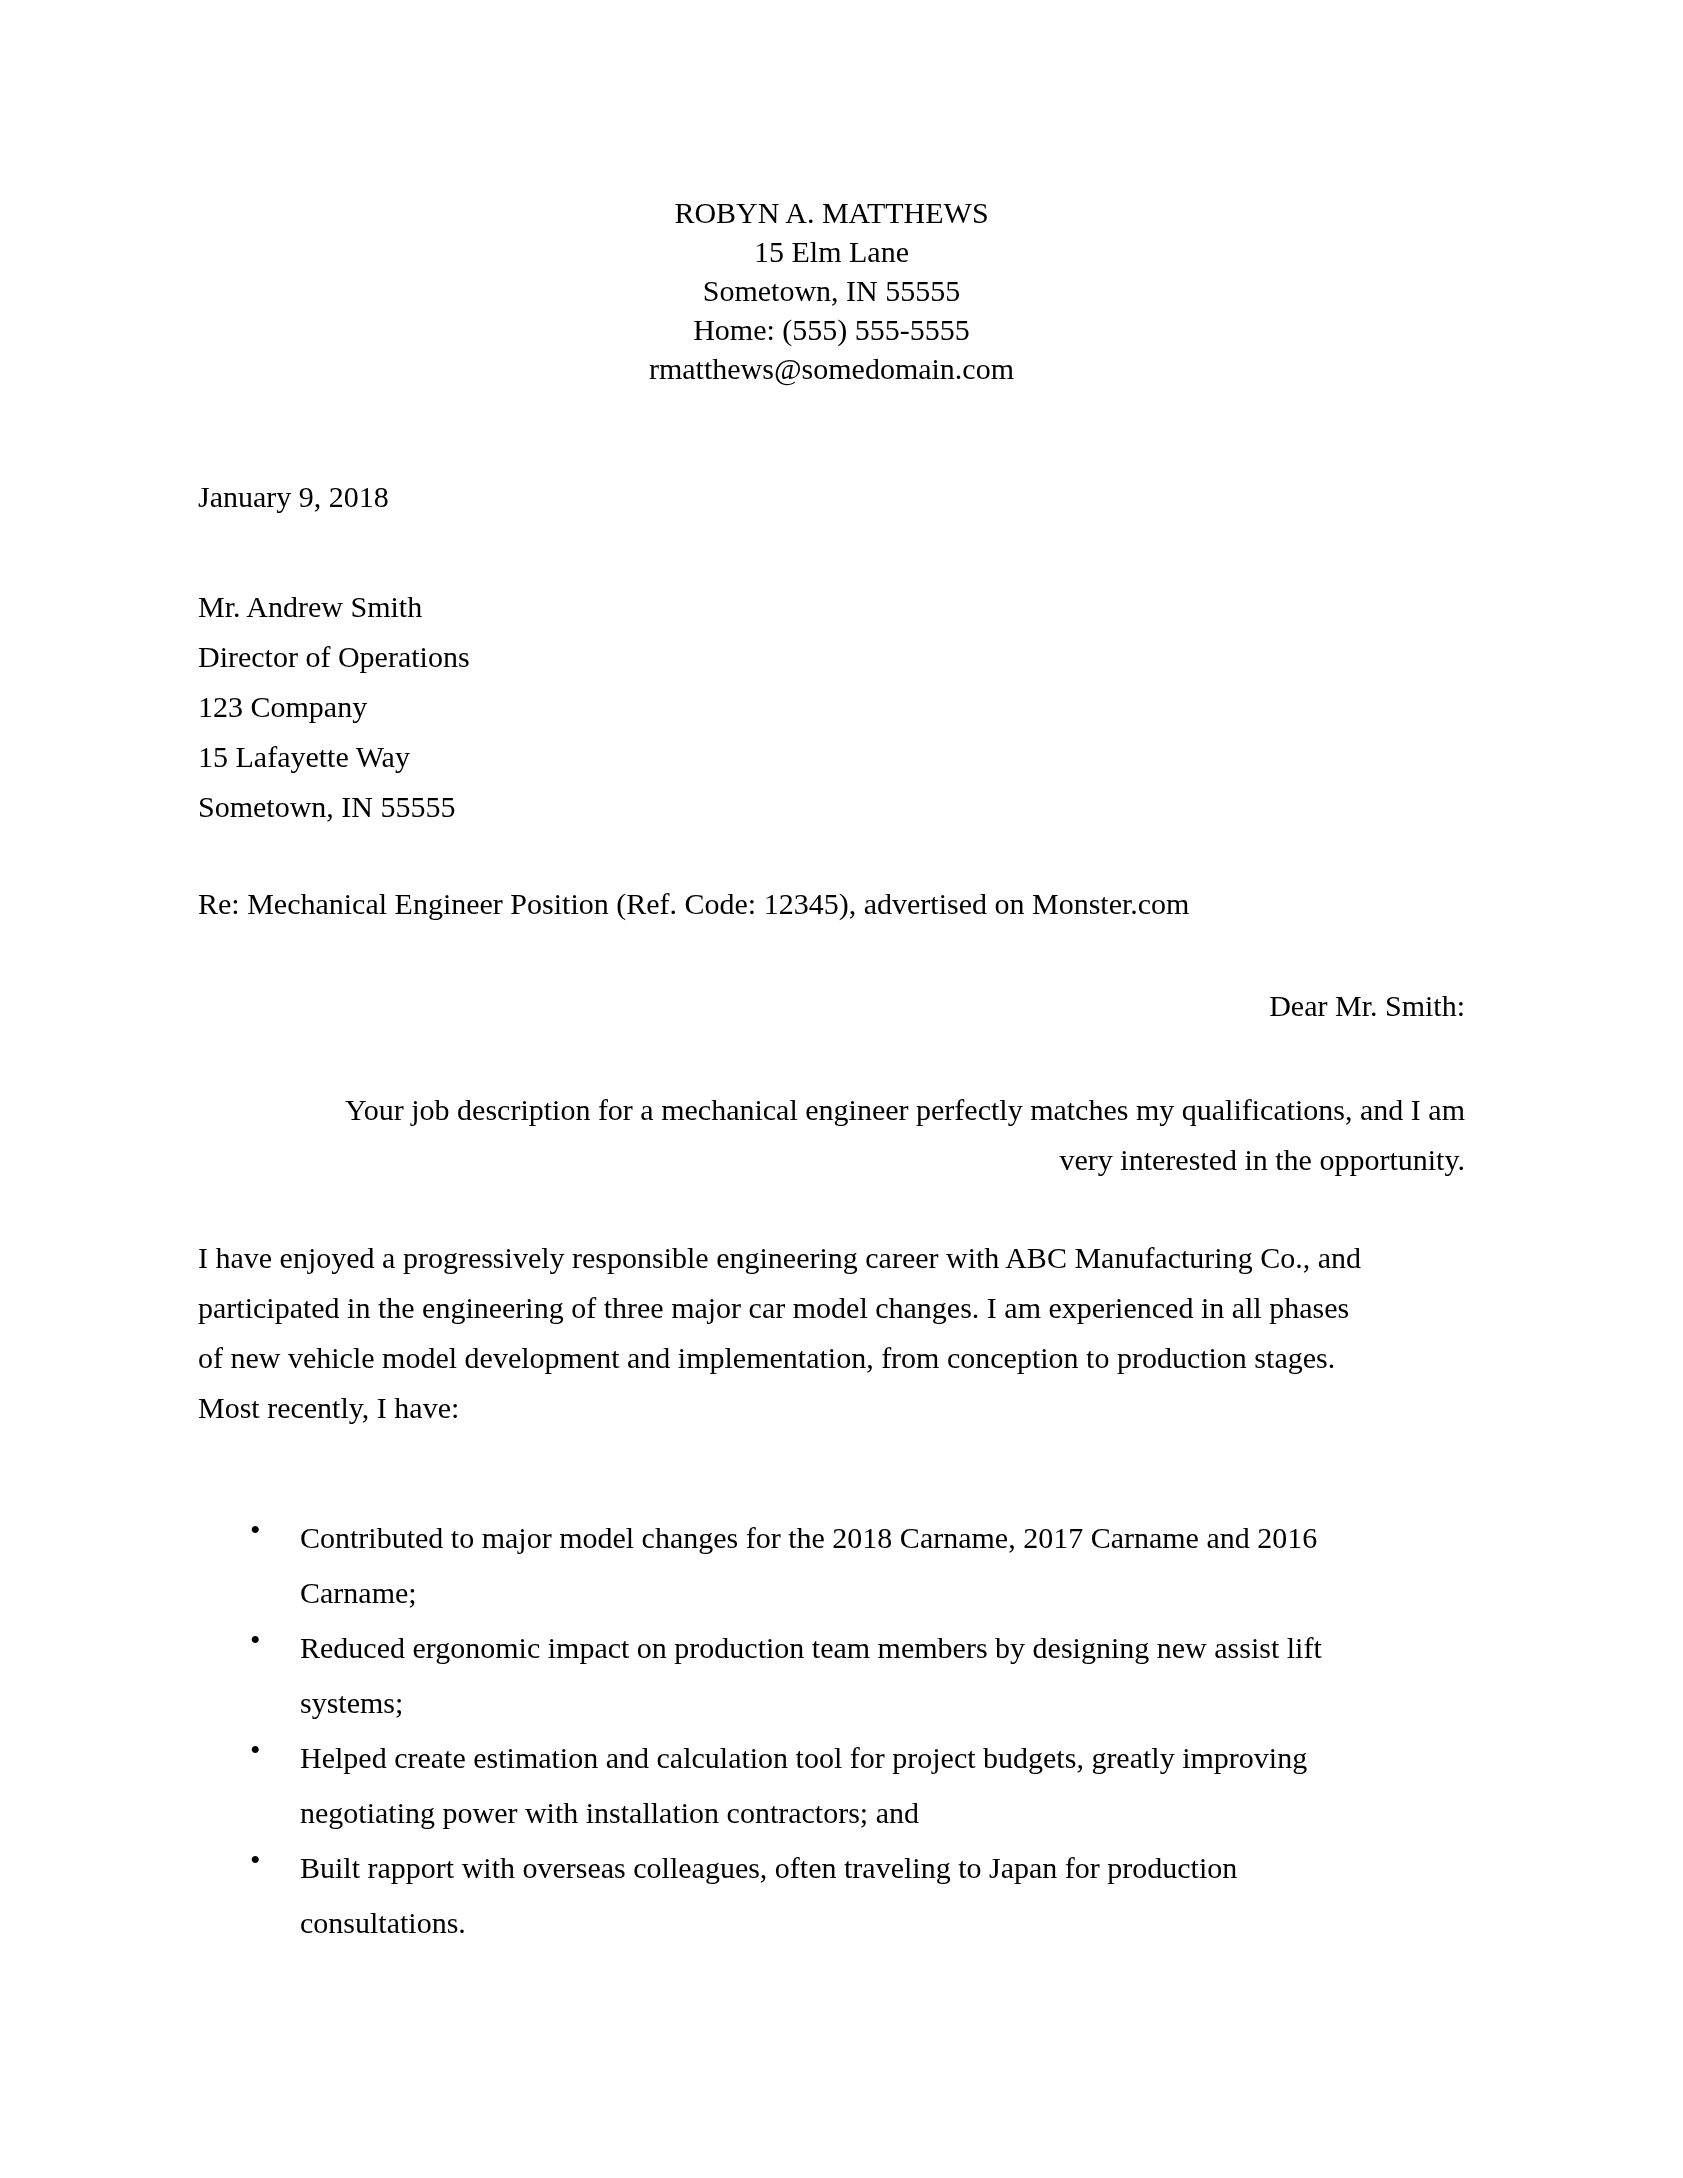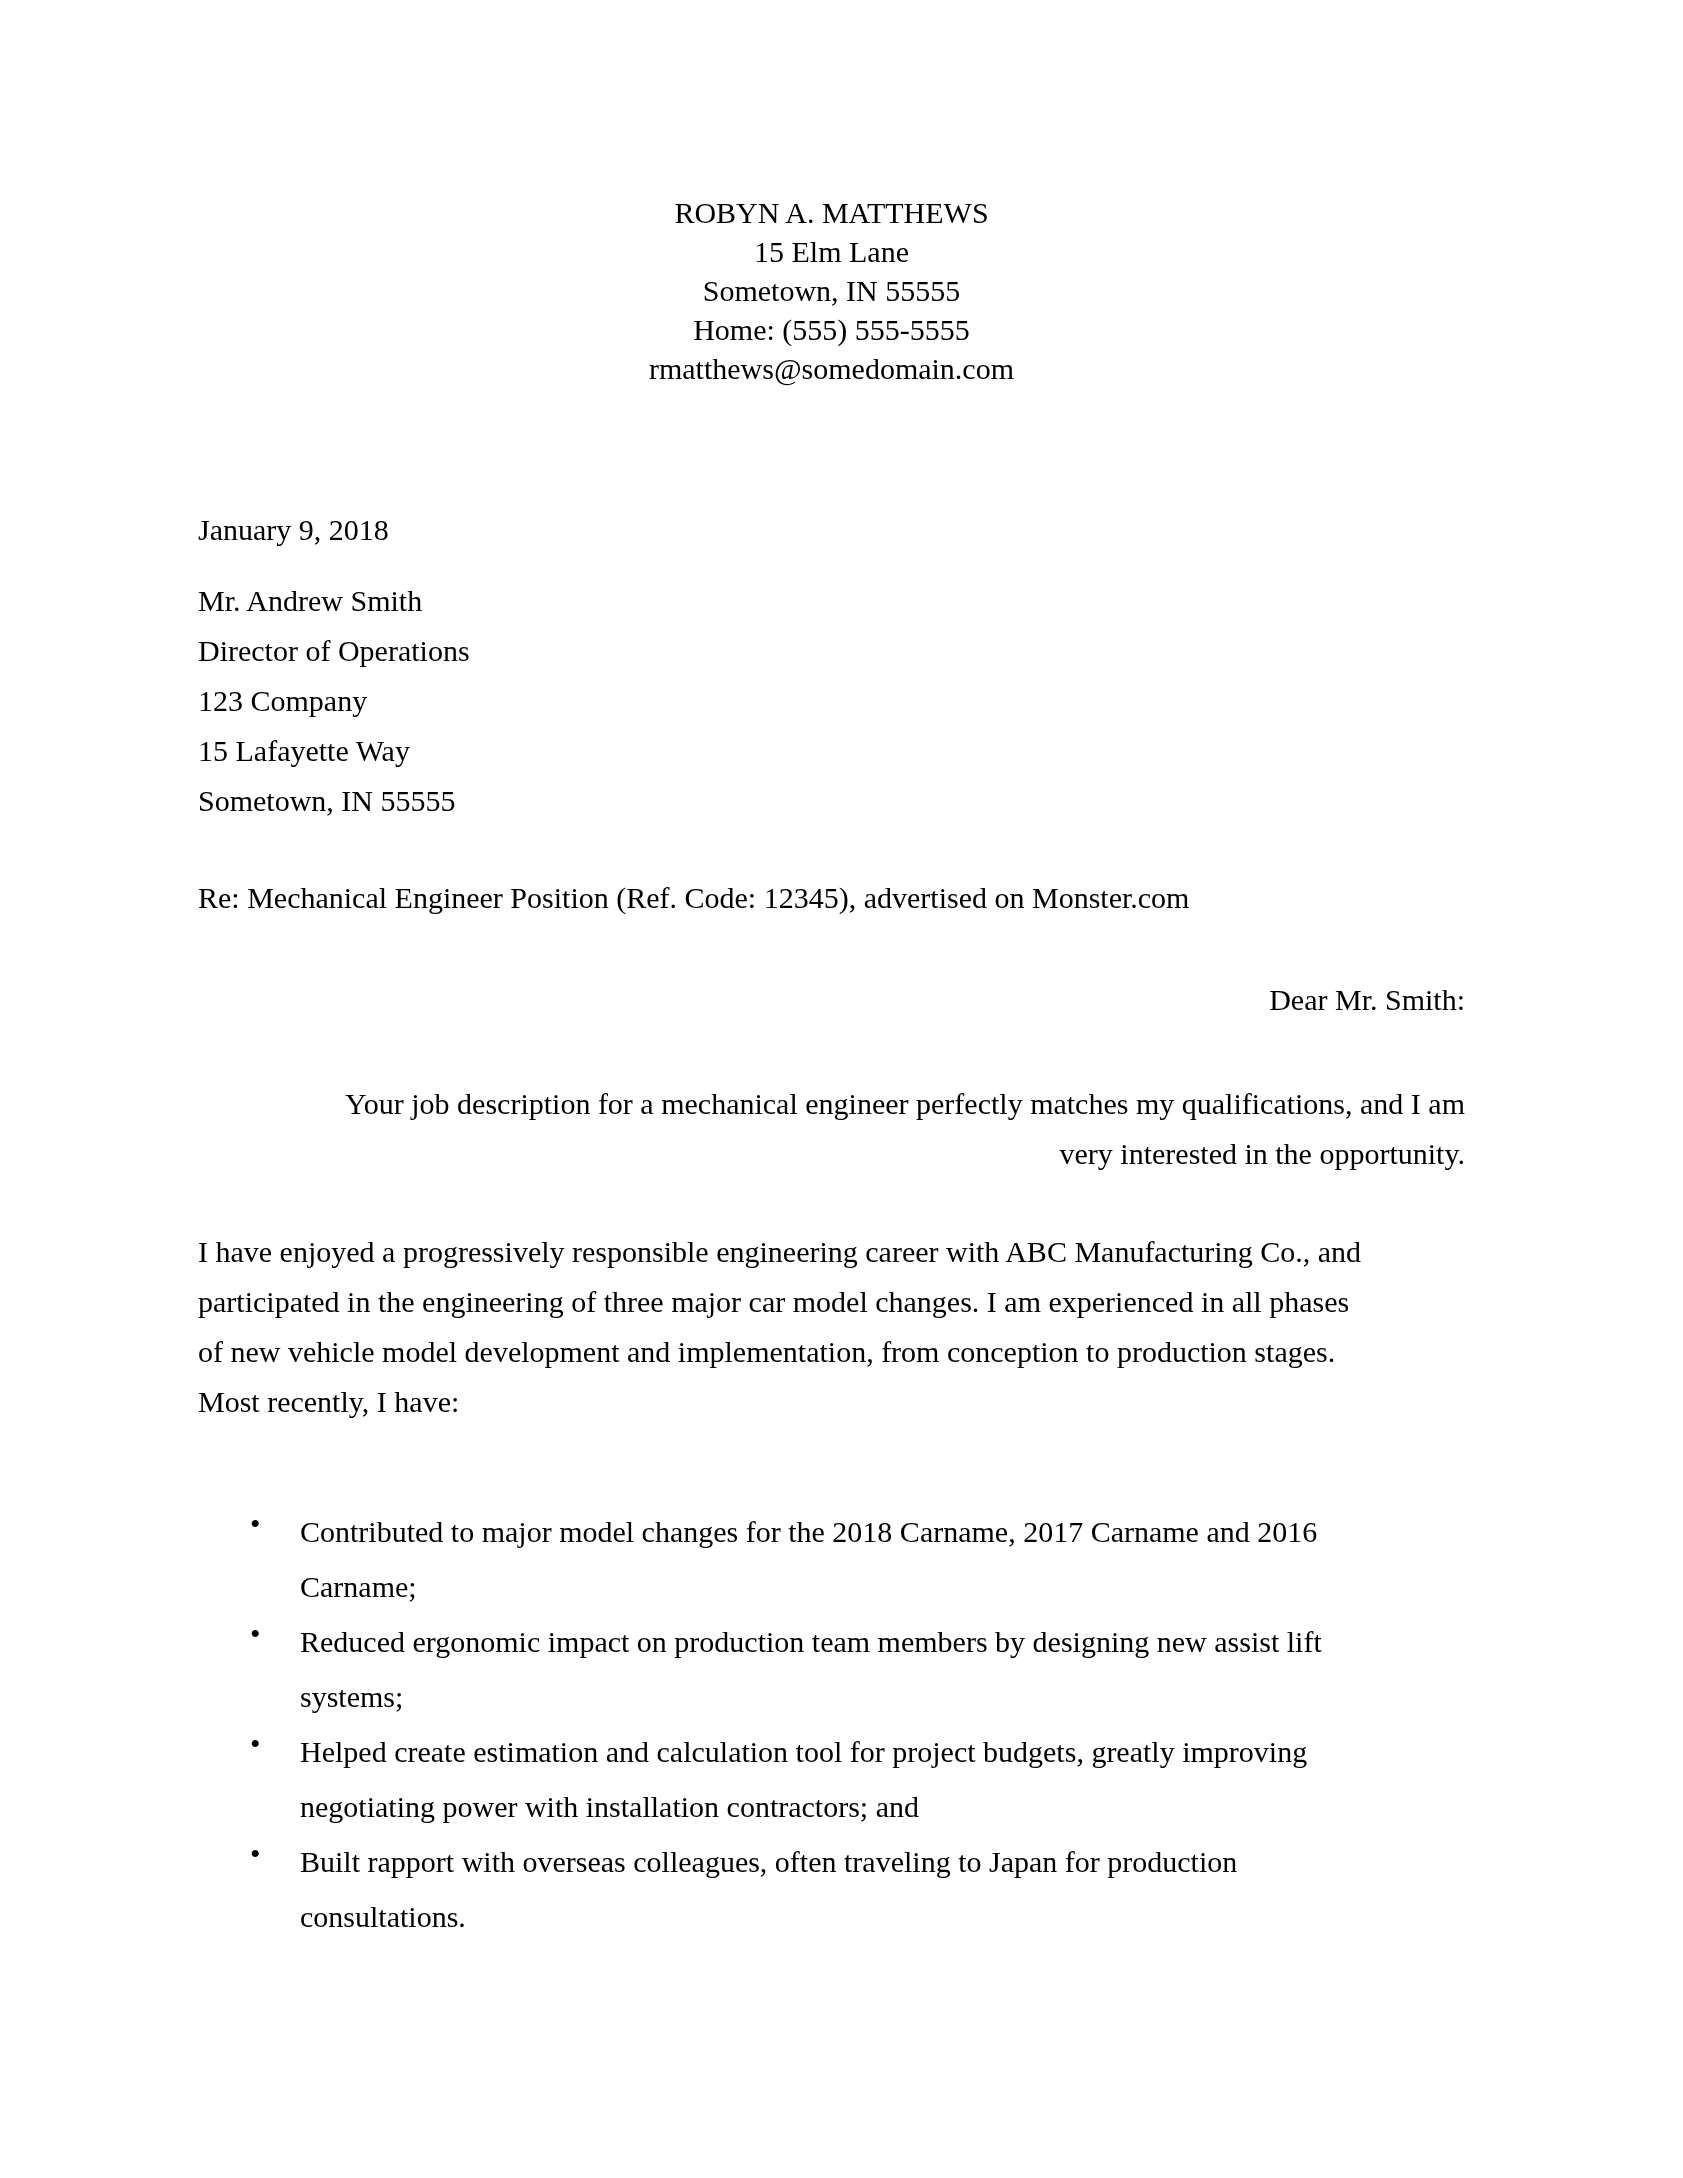--- a/index.html
+++ b/index.html
@@ -25,22 +25,22 @@
     text-align: center;
   }
   .hdr-line {
     line-height: 39px;
     white-space: pre;
   }
   .line-15 {
     line-height: 50px;
     white-space: pre;
   }
-  .date-block   { margin-top: 117px; }
-  .addr-block   { margin-top: 21px; }
+  .date-block   { margin-top: 84px; }
+  .addr-block   { margin-top: 60px; }
   .subject-line { margin-top: 47px; }
   .salutation   { margin-top: 52px; text-align: right; }
   .para         { white-space: pre; line-height: 50px; }
   .para-1       { margin-top: 54px; text-align: right; }
   .para-2       { margin-top: 48px; }
   .para-3       { margin-top: 42px; }
   ul.bullets {
     margin: 77px 0 0 0;
     padding: 0 0 0 102px;
     list-style: none;

